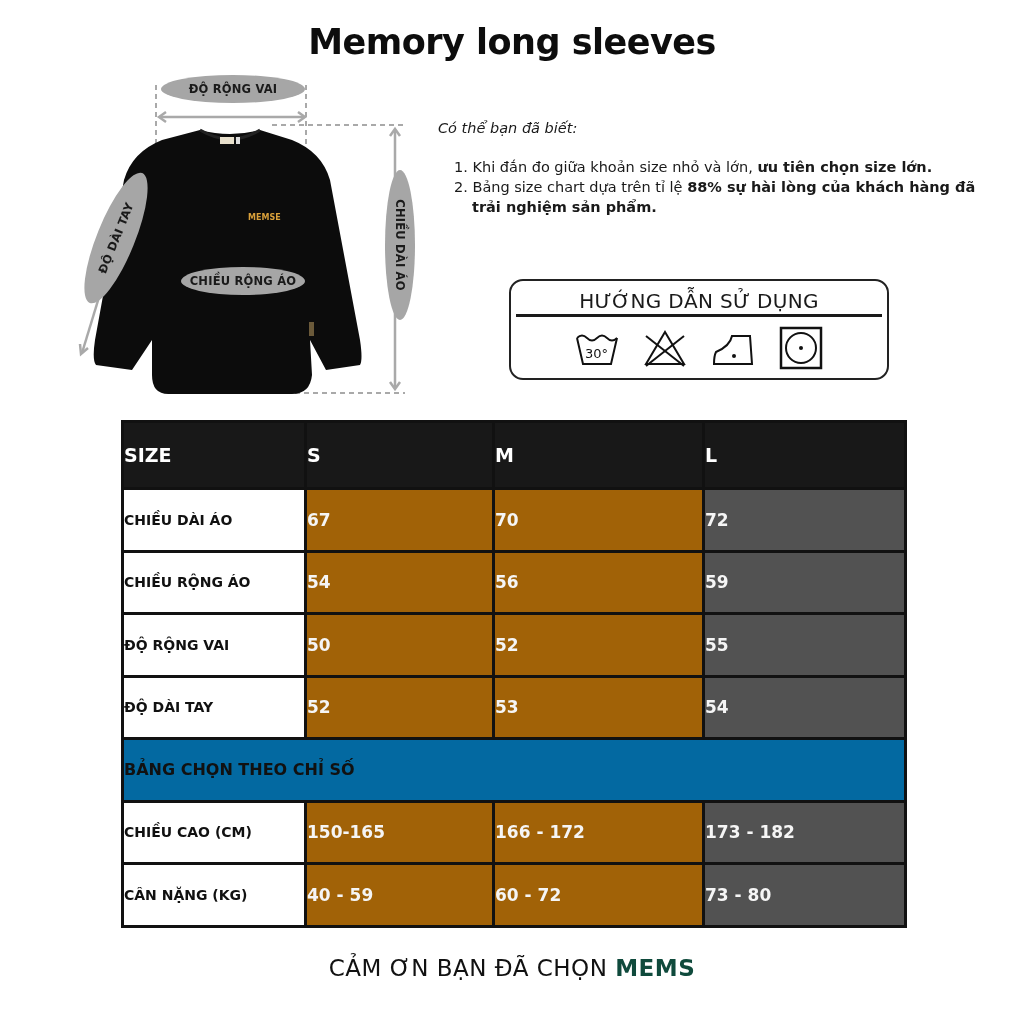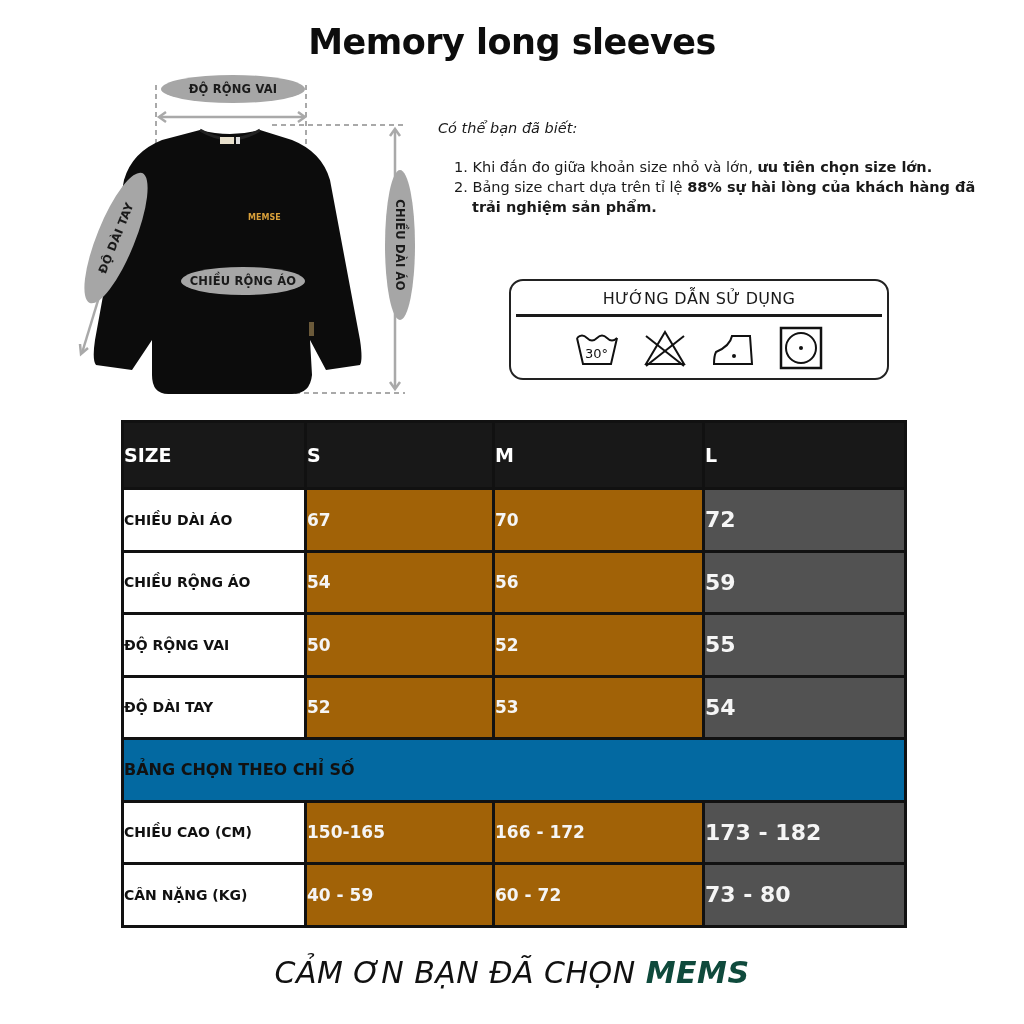--- a/index.html
+++ b/index.html
@@ -22,37 +22,37 @@
   
   .notes { position: absolute; left: 438px; top: 118px; width: 540px; font-size: 14.5px; line-height: 20px; color: #1a1a1a; }
   .notes-heading { font-style: italic; margin-bottom: 19px; }
   .notes ol { list-style: none; padding-left: 16px; }
   .notes li { padding-left: 18px; text-indent: -18px; }
   .notes b { font-weight: bold; }
 
   
   .care { position: absolute; left: 509px; top: 279px; width: 380px; height: 101px;
           border: 2px solid #222; border-radius: 14px; }
-  .care-title { text-align: center; font-size: 16px; letter-spacing: 0.3px; padding-top: 8px; height: 39px; color: #1a1a1a; }
+  .care-title { text-align: center; font-size: 20px; letter-spacing: 0.3px; padding-top: 8px; height: 39px; color: #1a1a1a; }
   .care-rule { position: absolute; left: 5px; right: 5px; top: 33px; height: 3px; background: #1a1a1a; }
   .care-icons { position: absolute; left: 0; right: 0; top: 45px; display: flex; justify-content: center; gap: 22px; }
   .care-icon { width: 46px; height: 44px; }
 
   
   .size-table { position: absolute; left: 121px; top: 420px; width: 783px; border-collapse: collapse; table-layout: fixed; }
   .size-table td, .size-table th { border: 3px solid #111; text-align: left; vertical-align: middle; height: 62.5px; }
   .size-table th { background: #181818; color: #fff; font-size: 19px; font-weight: 600; height: 67px; }
   .size-table .label { background: #fff; color: #111; font-size: 14px; font-weight: 600; }
   .c-s { background: #a16207; color: #f5f5f5; font-size: 17px; font-weight: 600; }
   .c-m { background: #a16207; color: #f5f5f5; font-size: 17px; font-weight: 600; }
-  .c-l { background: #525252; color: #f5f5f5; font-size: 22px; font-weight: 600; }
+  .c-l { background: #525252; color: #f5f5f5; font-size: 17px; font-weight: 600; }
   .section { background: #0369a1; color: #111; font-size: 16px; font-weight: 600; }
 
-  .footer { position: absolute; top: 955px; left: 0; width: 1024px; text-align: center; font-size: 30px;
-            letter-spacing: 0.5px; color: #111; font-style: italic; }
+  .footer { position: absolute; top: 955px; left: 0; width: 1024px; text-align: center; font-size: 23px;
+            letter-spacing: 0.5px; color: #111; }
   .footer .brand { color: #0f4a3c; font-weight: bold; }
 </style>
 </head>
 <body>
 
 <div class="title">Memory long sleeves</div>
 
 <div class="illus">
   <svg class="shirt" width="370" height="330" viewBox="0 0 370 330">
 

